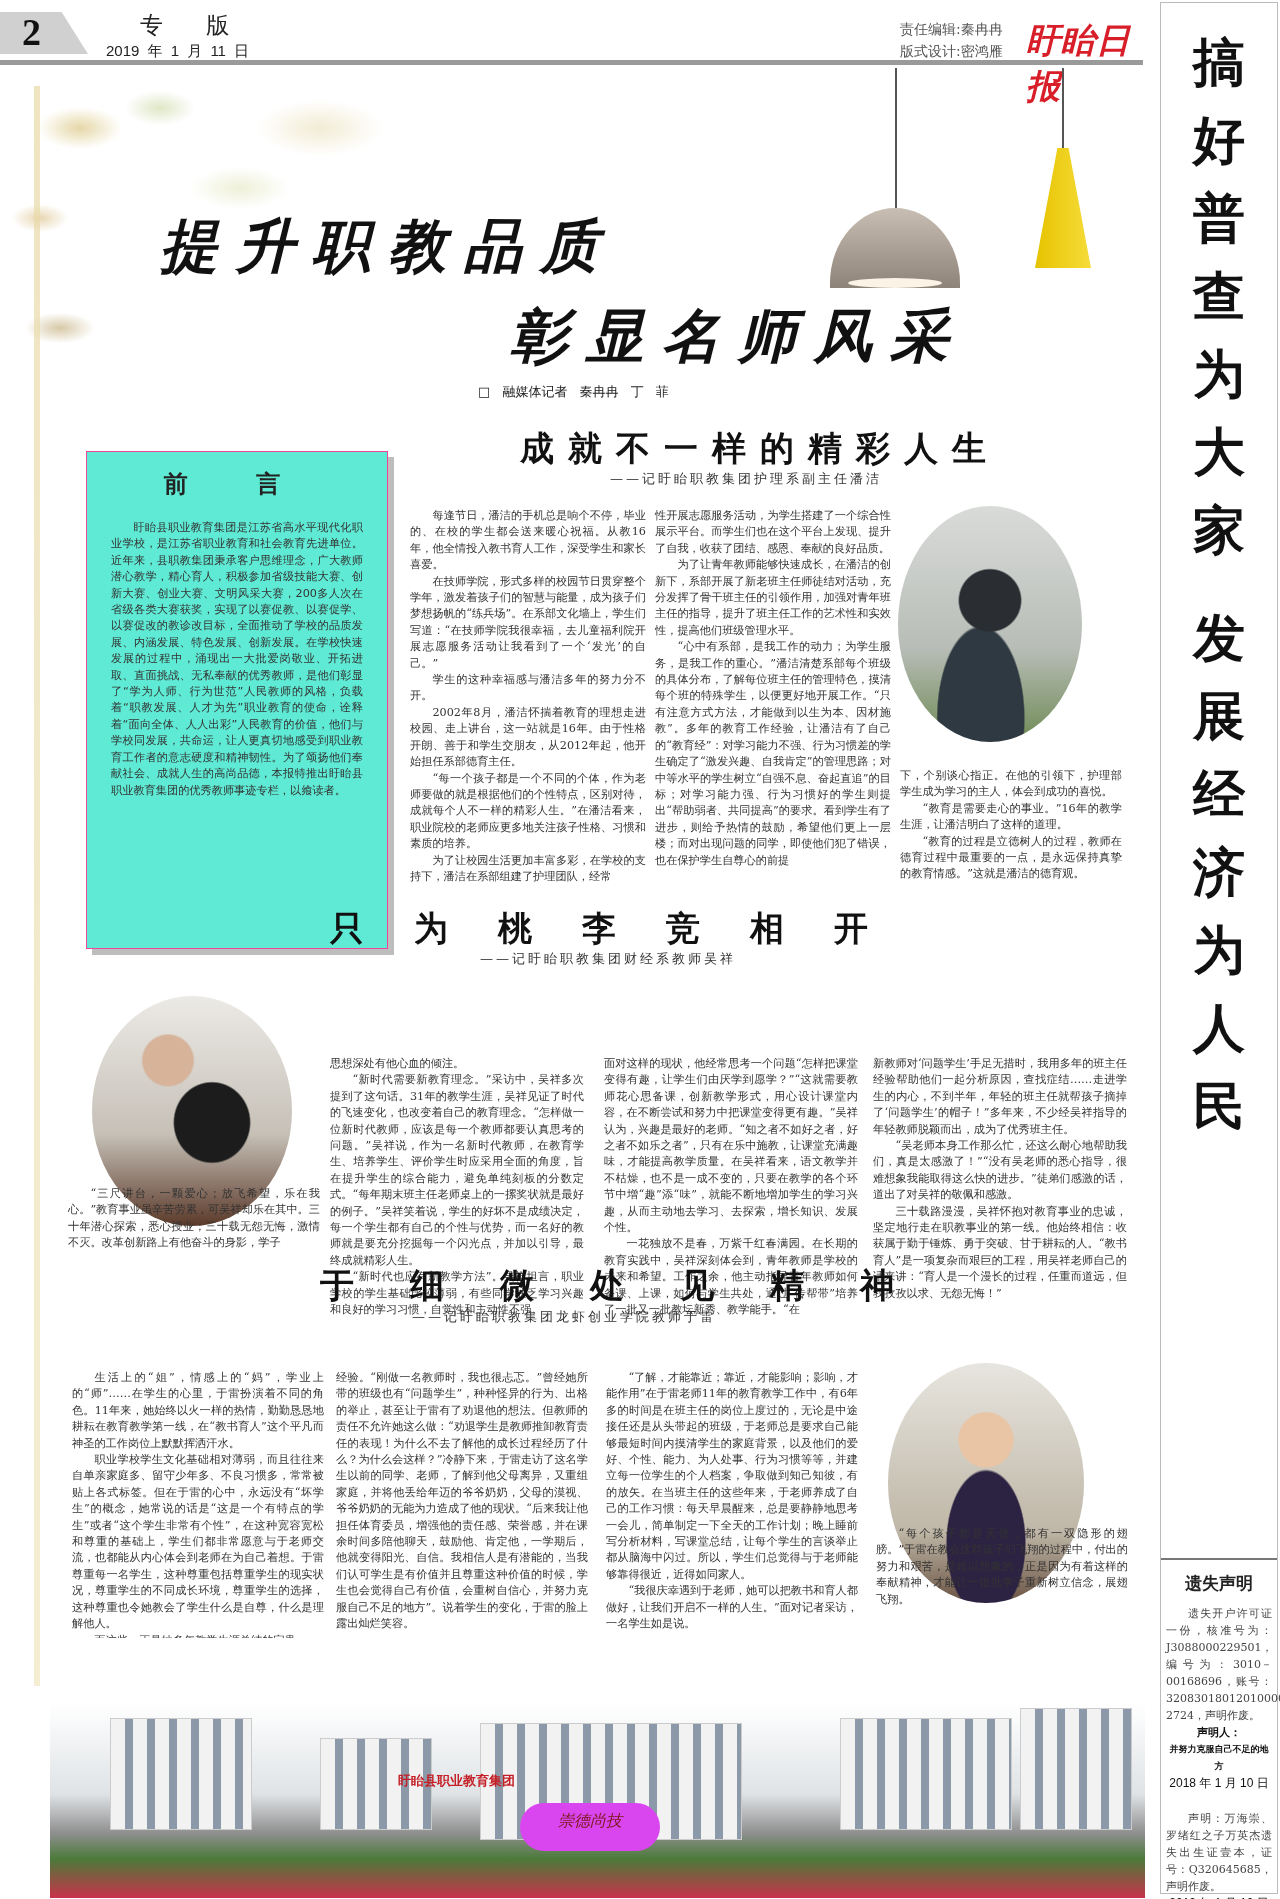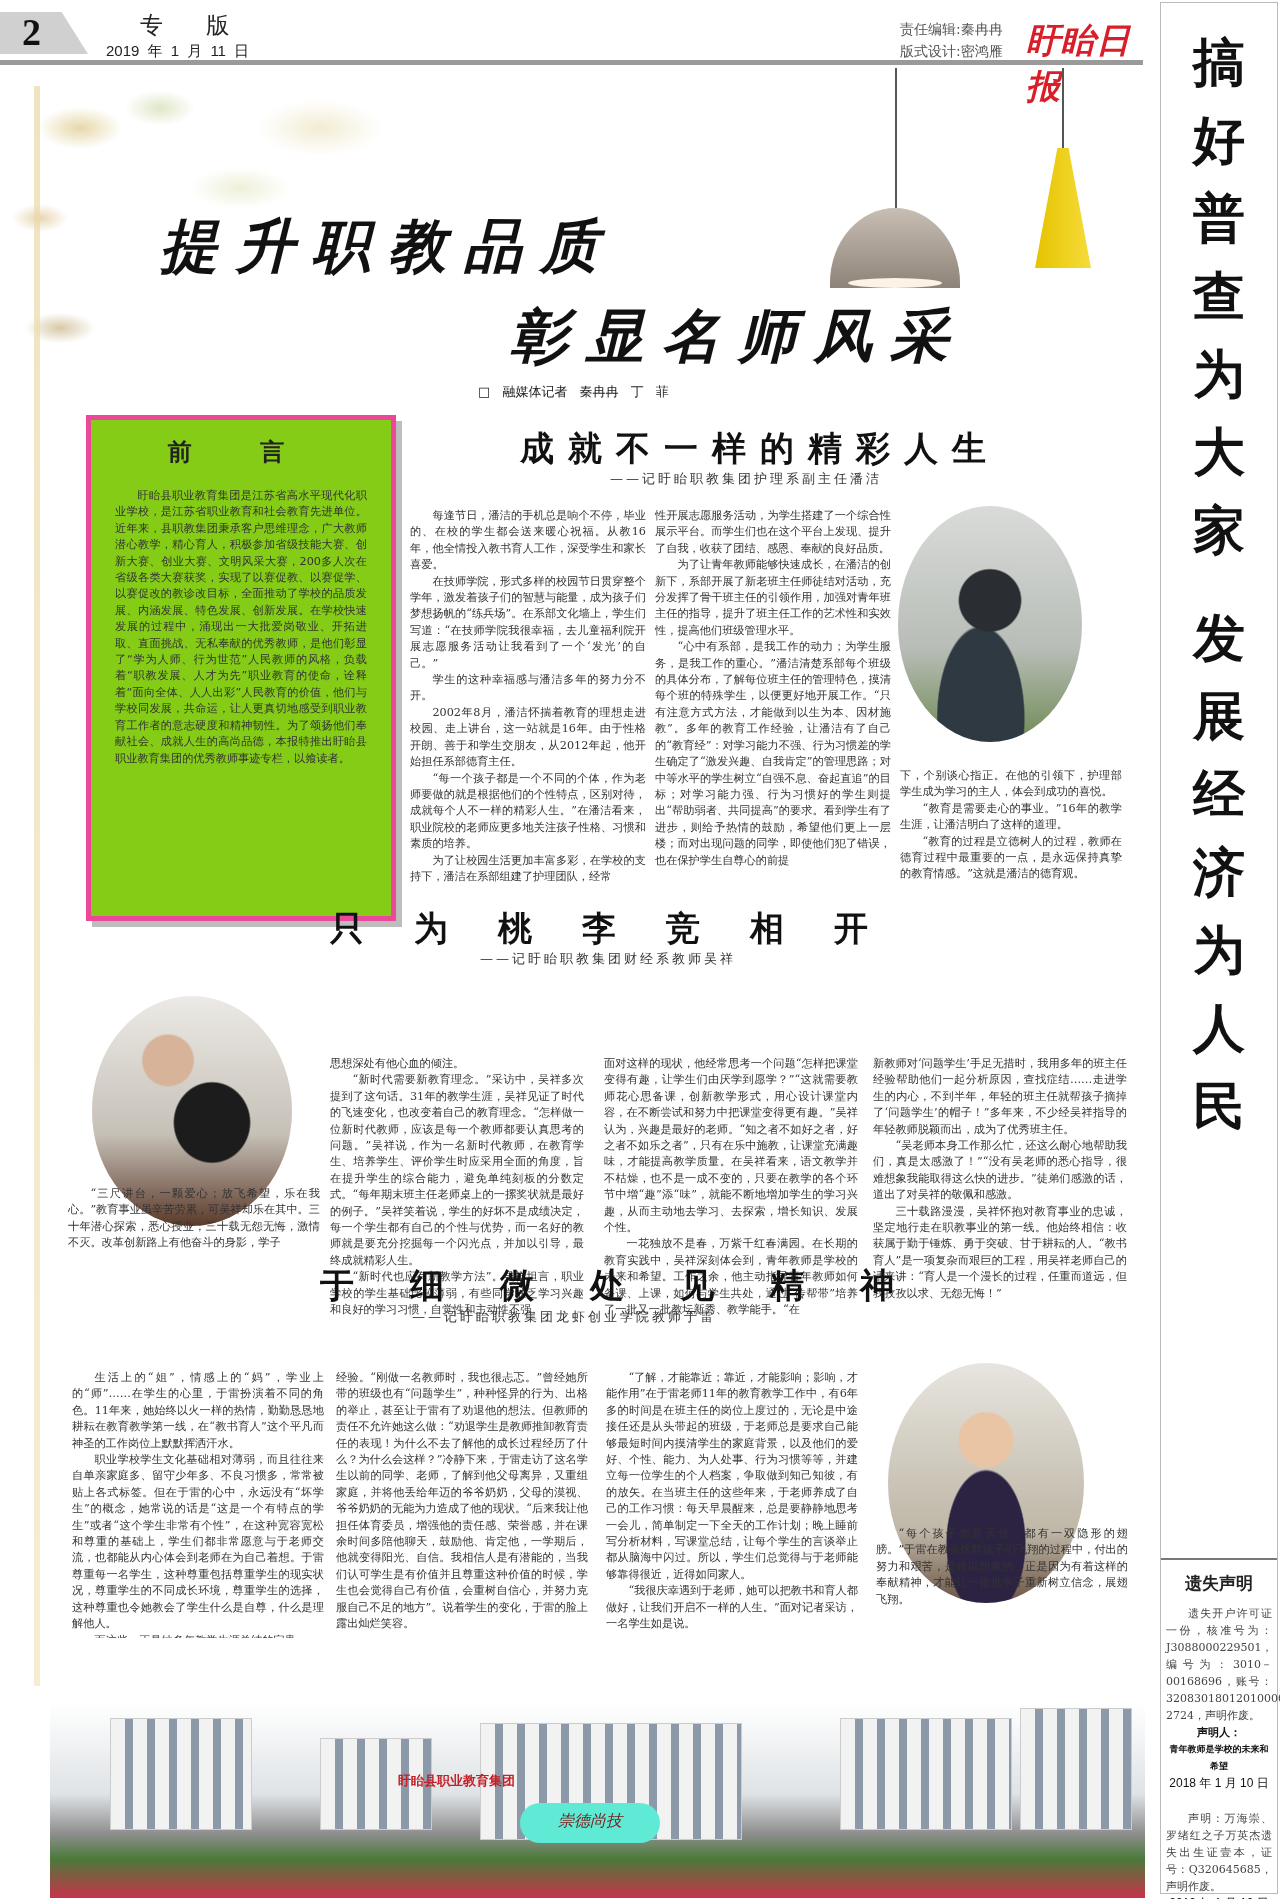--- a/index.html
+++ b/index.html
@@ -44,40 +44,40 @@
   .lamp1-in { position:absolute; left:848px; top:210px; width:94px; height:10px; background:#fbf3e5; border-radius:50%; }
   .lamp2-cord { position:absolute; left:1062px; top:0; width:2px; height:80px; background:#555; }
   .lamp2 { position:absolute; left:1035px; top:80px; width:56px; height:120px; background:linear-gradient(90deg,#e6c300,#f6dc3a); clip-path:polygon(40% 0,60% 0,100% 100%,0 100%); }
 
   .headline { position:absolute; font-family:"DejaVu Serif", serif; font-weight:bold; font-style:italic; color:#111; font-size:58px; letter-spacing:18px; }
   .hl1 { left:160px; top:140px; }
   .hl2 { left:510px; top:230px; }
   .byline { position:absolute; left:478px; top:315px; font-size:13px; font-family:"DejaVu Sans", sans-serif; color:#222; word-spacing:8px; }
 
   
-  .preface { position:absolute; left:86px; top:347px; width:300px; height:496px; background:#84cc16; border:5px solid #ec4899; box-shadow:6px 6px 0 #bdbdbd; }
+  .preface { position:absolute; left:86px; top:383px; width:300px; height:496px; background:#5eead4; border:1px solid #ec4899; box-shadow:6px 6px 0 #bdbdbd; }
   .preface h3 { margin:16px 0 20px 0; text-align:center; font-size:24px; letter-spacing:30px; font-family:"DejaVu Sans", sans-serif; }
   .preface p { margin:0 24px; font-size:11.2px; line-height:16.4px; text-indent:2em; text-align:justify; font-family:"DejaVu Sans", sans-serif; color:#333; }
 
   .art-title { position:absolute; font-family:"DejaVu Serif", serif; font-weight:bold; color:#111; font-size:34px; }
   .art-sub { position:absolute; font-family:"DejaVu Serif", serif; font-size:13px; letter-spacing:3px; color:#333; }
 
   .col { position:absolute; font-size:11.2px; line-height:16.4px; text-align:justify; font-family:"DejaVu Serif", serif; color:#333; }
   .col p { margin:0; text-indent:2em; }
   .col p.cont { text-indent:0; }
 
   .photo { position:absolute; border-radius:50%; overflow:hidden; }
   .ph1 { left:898px; top:438px; width:184px; height:236px; background:radial-gradient(circle at 50% 40%, #2a2e33 0 18%, transparent 19%), radial-gradient(ellipse at 45% 90%, #2f3942 0 30%, transparent 31%), linear-gradient(#d9dbd9,#b8bdb7 60%,#6f8a55); }
   .ph2 { left:92px; top:928px; width:200px; height:230px; background:radial-gradient(circle at 38% 28%, #d6b399 0 12%, transparent 13%), radial-gradient(ellipse at 60% 55%, #1c1c1c 0 22%, transparent 23%), linear-gradient(#eceae6,#c6c0b7 60%,#5b3a2a); }
   .ph3 { left:888px; top:1295px; width:196px; height:240px; background:radial-gradient(circle at 50% 32%, #e9c5a5 0 14%, transparent 15%), radial-gradient(ellipse at 50% 75%, #2c2342 0 28%, transparent 29%), linear-gradient(#e7e5df,#bfb7a7 70%,#6b5444); }
 
   .campus { position:absolute; left:50px; top:1570px; width:1095px; height:260px; background:linear-gradient(#fff 0%, #fff 25%, #dfe3e6 60%, #8f8f8f 75%, #4b7a3a 85%, #c8324a 100%); }
   .campus-bld { position:absolute; background:repeating-linear-gradient(90deg,#f2f2f2 0 14px,#8c99a8 14px 22px); border:1px solid #ccc; }
   .campus-sign { position:absolute; left:398px; top:1704px; font-size:13px; font-weight:bold; color:#c41f26; font-family:"DejaVu Sans", sans-serif; }
-  .campus-stone { position:absolute; left:520px; top:1735px; width:140px; height:40px; background:#5eead4; border-radius:30px; font-size:16px; color:#7a1a1a; text-align:center; line-height:36px; font-style:italic; font-family:"DejaVu Serif", serif; }
+  .campus-stone { position:absolute; left:520px; top:1735px; width:140px; height:48px; background:#d946ef; border-radius:30px; font-size:16px; color:#7a1a1a; text-align:center; line-height:36px; font-style:italic; font-family:"DejaVu Serif", serif; }
 </style>
 </head>
 <body>
 
 <div class="hdr">
   <div class="hdr-num">
       <span>2</span>
     </div>
   <div class="hdr-section">专 版</div>
   <div class="hdr-date">2019 年 1 月 11 日</div>
@@ -104,21 +104,21 @@
     <span class="ch">经</span>
     <span class="ch">济</span>
     <span class="ch">为</span>
     <span class="ch">人</span>
     <span class="ch">民</span>
   </div>
   <div class="notice">
     <h4>遗失声明</h4>
     <p>遗失开户许可证一份，核准号为：J3088000229501，编号为：3010－00168696，账号：320830180120100000 2724，声明作废。</p>
     <p class="who">声明人：</p>
-    <p class="org">青年教师是学校的未来和希望</p>
+    <p class="org">并努力克服自己不足的地方</p>
     <p class="dt">2018 年 1 月 10 日</p>
     <p>声明：万海崇、罗绪红之子万英杰遗失出生证壹本，证号：Q320645685，声明作废。</p>
     <p class="dt">2019 年 1 月 10 日</p>
   </div>
 </div>
 
 <div class="main">
   <div class="leaf-bg"></div>
   <div class="gold-bar"></div>
   <div class="lamp1-cord"></div>

